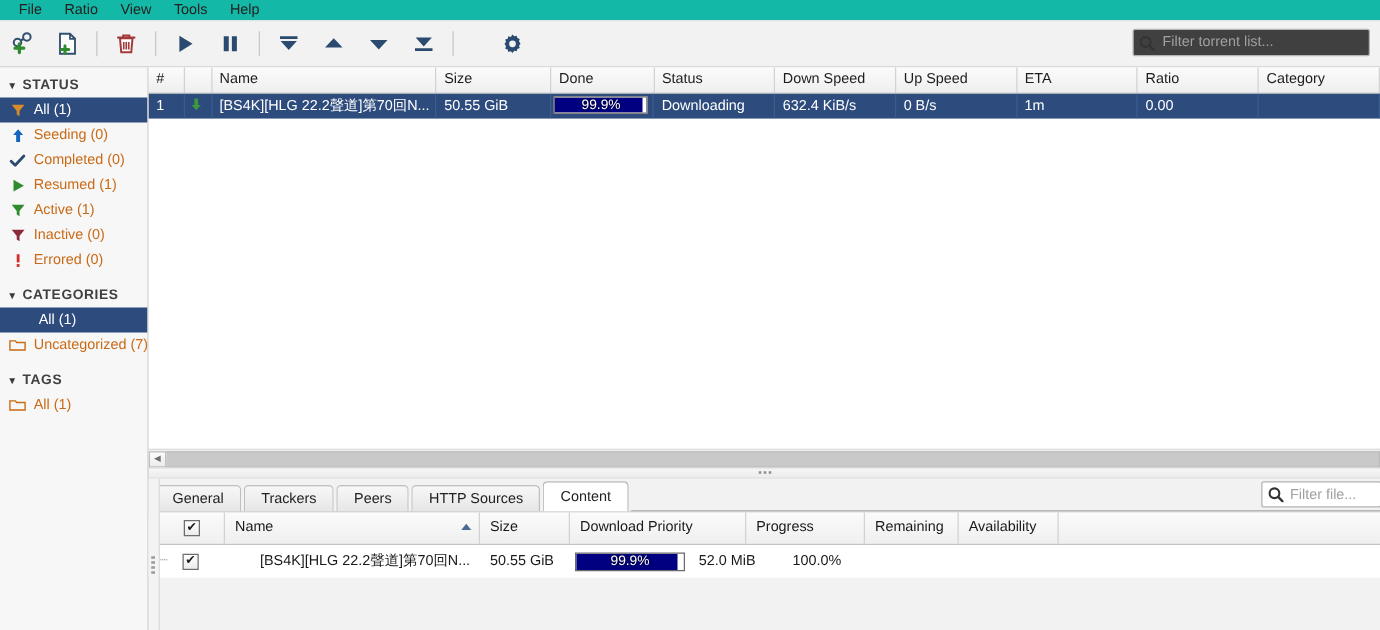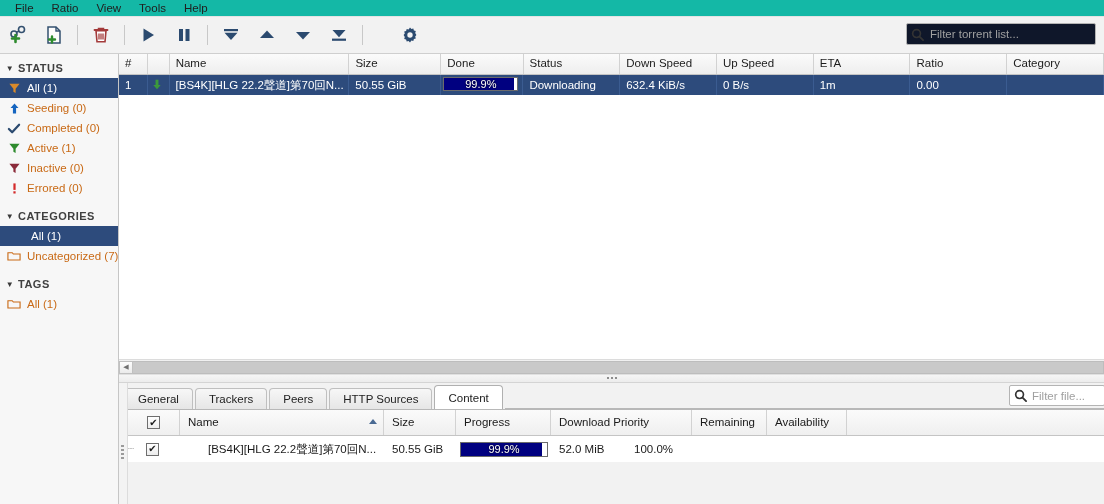--- a/index.html
+++ b/index.html
@@ -48,21 +48,21 @@
   }
   .tb-sep {
     width: 1px; height: 20px;
     background: #c8c8c8;
     margin: 0 5px;
   }
   .filterbox {
     position: absolute;
     right: 8px; top: 6px;
     width: 190px; height: 22px;
-    background: #0f172a;
+    background: #404040;
     border: 1px solid #b4b4b4;
     border-radius: 2px;
     display: flex; align-items: center;
     padding-left: 4px;
   }
   .filterbox .ph {
     color: #a0a0a0;
     font-size: 11.5px;
     margin-left: 6px;
   }
@@ -449,20 +449,28 @@
 
       <div class="srow">
         <span class="ico">
           <svg width="14" height="13" viewBox="0 0 14 14">
               <path d="M1.5 7.5 5 11 12.5 3" fill="none" stroke="#2b4a6f" stroke-width="2.4" stroke-linecap="round" stroke-linejoin="round"></path>
             </svg>
         </span>
         <span>Completed (0)</span>
       </div>
 
+      <div class="srow">
+        <span class="ico">
+          <svg width="13" height="13" viewBox="0 0 14 14">
+              <path d="M3 2 12 7 3 12z" fill="#2e8b2e"></path>
+            </svg>
+        </span>
+        <span>Resumed (1)</span>
+      </div>
 
 
       <div class="srow">
         <span class="ico">
           <svg width="13" height="13" viewBox="0 0 14 14">
               <path d="M1.5 2h11L8.2 7.3v4.6L5.8 10.4V7.3z" fill="#2e8b2e"></path>
             </svg>
         </span>
         <span>Active (1)</span>
       </div>
@@ -613,22 +621,22 @@
 
           <div class="fhdr" style="margin-left:9px">
             <div class="hc" style="width:52px;display:flex;align-items:center;justify-content:center;padding:0">
               <span class="cbx">✔</span>
             </div>
             <div class="hc" style="width:204px">
               <span>Name</span>
               <span class="sortarrow"></span>
             </div>
             <div class="hc" style="width:72px">Size</div>
+            <div class="hc" style="width:141px">Download Priority</div>
             <div class="hc" style="width:95px">Progress</div>
-            <div class="hc" style="width:141px">Download Priority</div>
             <div class="hc" style="width:75px">Remaining</div>
             <div class="hc" style="width:80px">Availability</div>
             <div class="hc" style="flex:1;border-right:none"></div>
           </div>
 
           <div class="frow" style="margin-left:9px">
             <div class="tc" style="width:52px;padding-left:0;display:flex;align-items:center">
               <span class="treeline">┈</span>
               <span class="cbx">✔</span>
             </div>

